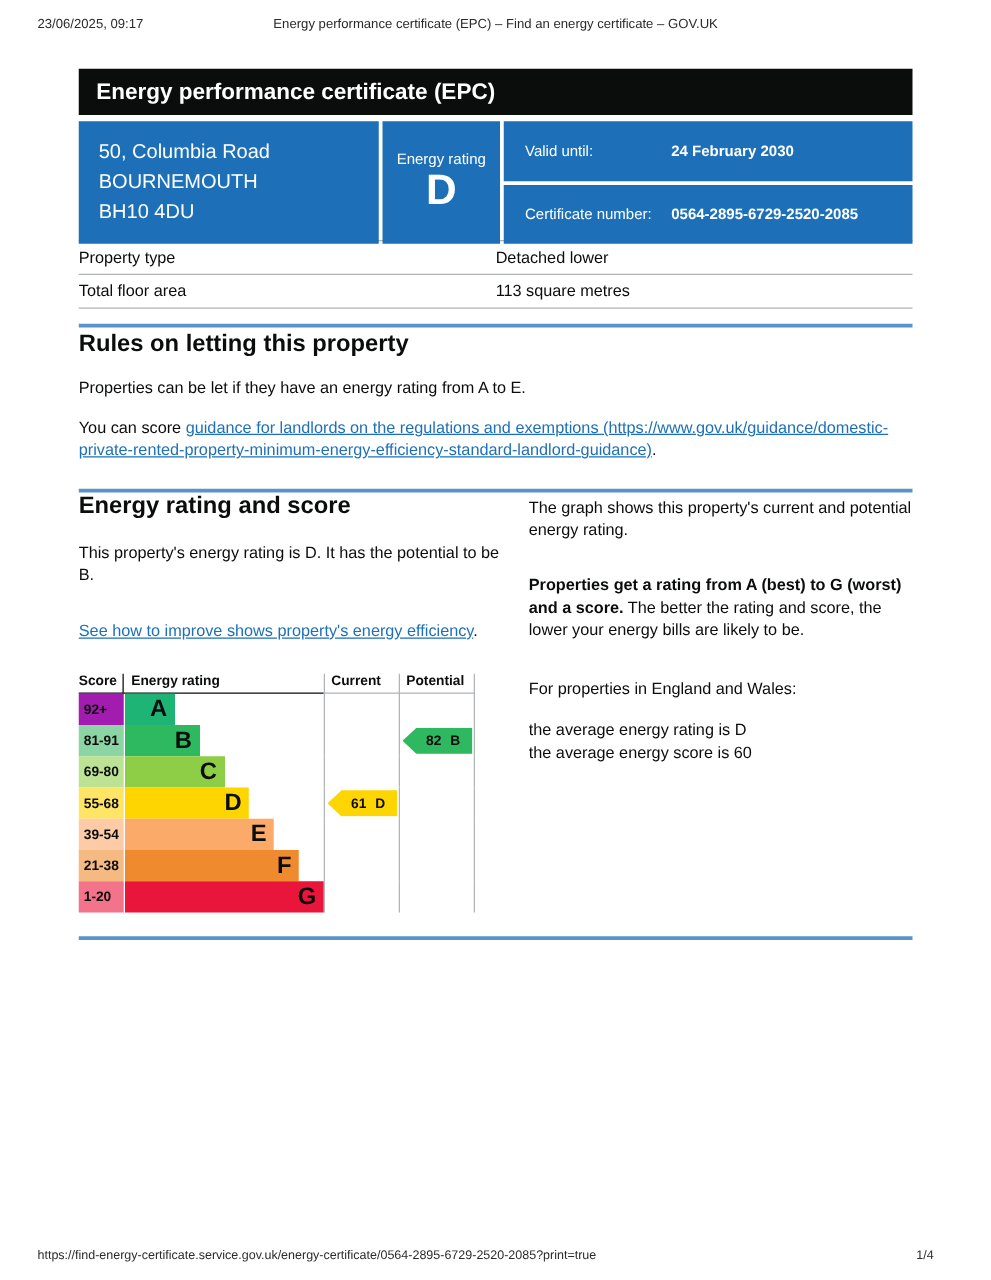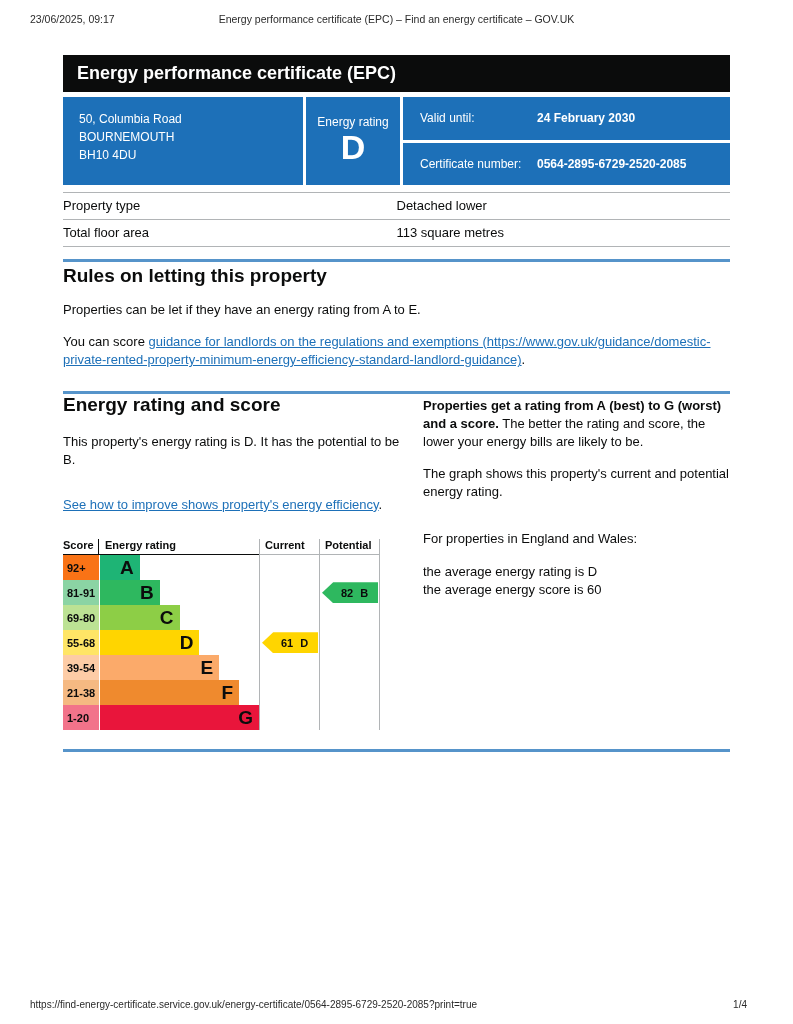--- a/index.html
+++ b/index.html
@@ -7,21 +7,21 @@
     font-family:"Liberation Sans","DejaVu Sans",sans-serif; color:#0b0c0c; }
   .print-header { position:relative; padding-top:13px; height:28px; font-size:10.5px; color:#2b2b2b; }
   .ph-date { position:absolute; left:30px; top:13px; }
   .ph-title { position:absolute; left:0; right:0; top:13px; text-align:center; }
   .page { width:667px; margin:0 auto; position:relative; }
   .banner { margin-top:27px; height:37px; background:#0b0c0c; color:#fff;
     display:flex; align-items:center; padding-left:14px; }
   .banner h1 { font-size:18px; font-weight:bold; }
   .summary { margin-top:5px; display:grid; grid-template-columns:240px 94px 1fr; gap:3px; background:#fff; height:88px; }
   .cell { background:#1d70b8; color:#fff; }
-  .addr { padding:13px 16px; font-size:12px; line-height:1.5; }
+  .addr { padding:13px 16px; font-size:16px; line-height:1.5; }
   .rating-cell { display:flex; flex-direction:column; align-items:center; justify-content:center; }
   .rating-label { font-size:12px; }
   .rating-letter { font-size:34px; font-weight:bold; line-height:1.1; }
   .right-col { display:grid; grid-template-rows:1fr 1fr; gap:3px; }
   .kv { display:flex; align-items:center; padding-left:17px; font-size:12px; }
   .kv .k { width:117px; }
   .kv .v { font-weight:bold; }
   .ptable { margin-top:7px; }
   .prow { display:grid; grid-template-columns:1fr 1fr; border-top:1px solid #b1b4b6; padding:5px 0 6px 0; font-size:13px; }
   .prow:last-child { border-bottom:1px solid #b1b4b6; }
@@ -121,21 +121,21 @@
 
       <div class="epc" id="epc-chart">
         <div class="epc-row epc-head">
           <div class="h-score">Score</div>
           <div class="h-rating">Energy rating</div>
           <div class="h-current">Current</div>
           <div class="h-potential">Potential</div>
         </div>
 
       <div class="epc-row band-row">
-            <div class="band-score" style="background: #f97316;">92+</div>
+            <div class="band-score" style="background: #a21caf;">92+</div>
             <div class="band-bar-cell">
               <div class="band-bar" style="background: rgb(30, 180, 117); width: 25%;">
                 <span class="band-letter">A</span>
               </div>
             </div>
             <div class="c-current"></div>
             <div class="c-potential"></div>
           </div>
           <div class="epc-row band-row">
             <div class="band-score" style="background: rgb(139, 212, 164);">81-91</div>
@@ -204,22 +204,22 @@
                 <span class="band-letter">G</span>
               </div>
             </div>
             <div class="c-current"></div>
             <div class="c-potential"></div>
           </div>
         </div>
     </div>
 
     <div class="rc">
+      <p class="para">The graph shows this property's current and potential energy rating.</p>
       <p class="para p2"><span class="b">Properties get a rating from A (best) to G (worst) and a score.</span><span> The better the rating and score, the lower your energy bills are likely to be.</span></p>
-      <p class="para">The graph shows this property's current and potential energy rating.</p>
       <p class="para p3">For properties in England and Wales:</p>
       <p class="para p4">
         <span>the average energy rating is D</span><br>
         <span>the average energy score is 60</span>
       </p>
     </div>
   </div>
 
   <hr class="section-break" style="margin-top:19px">
 

